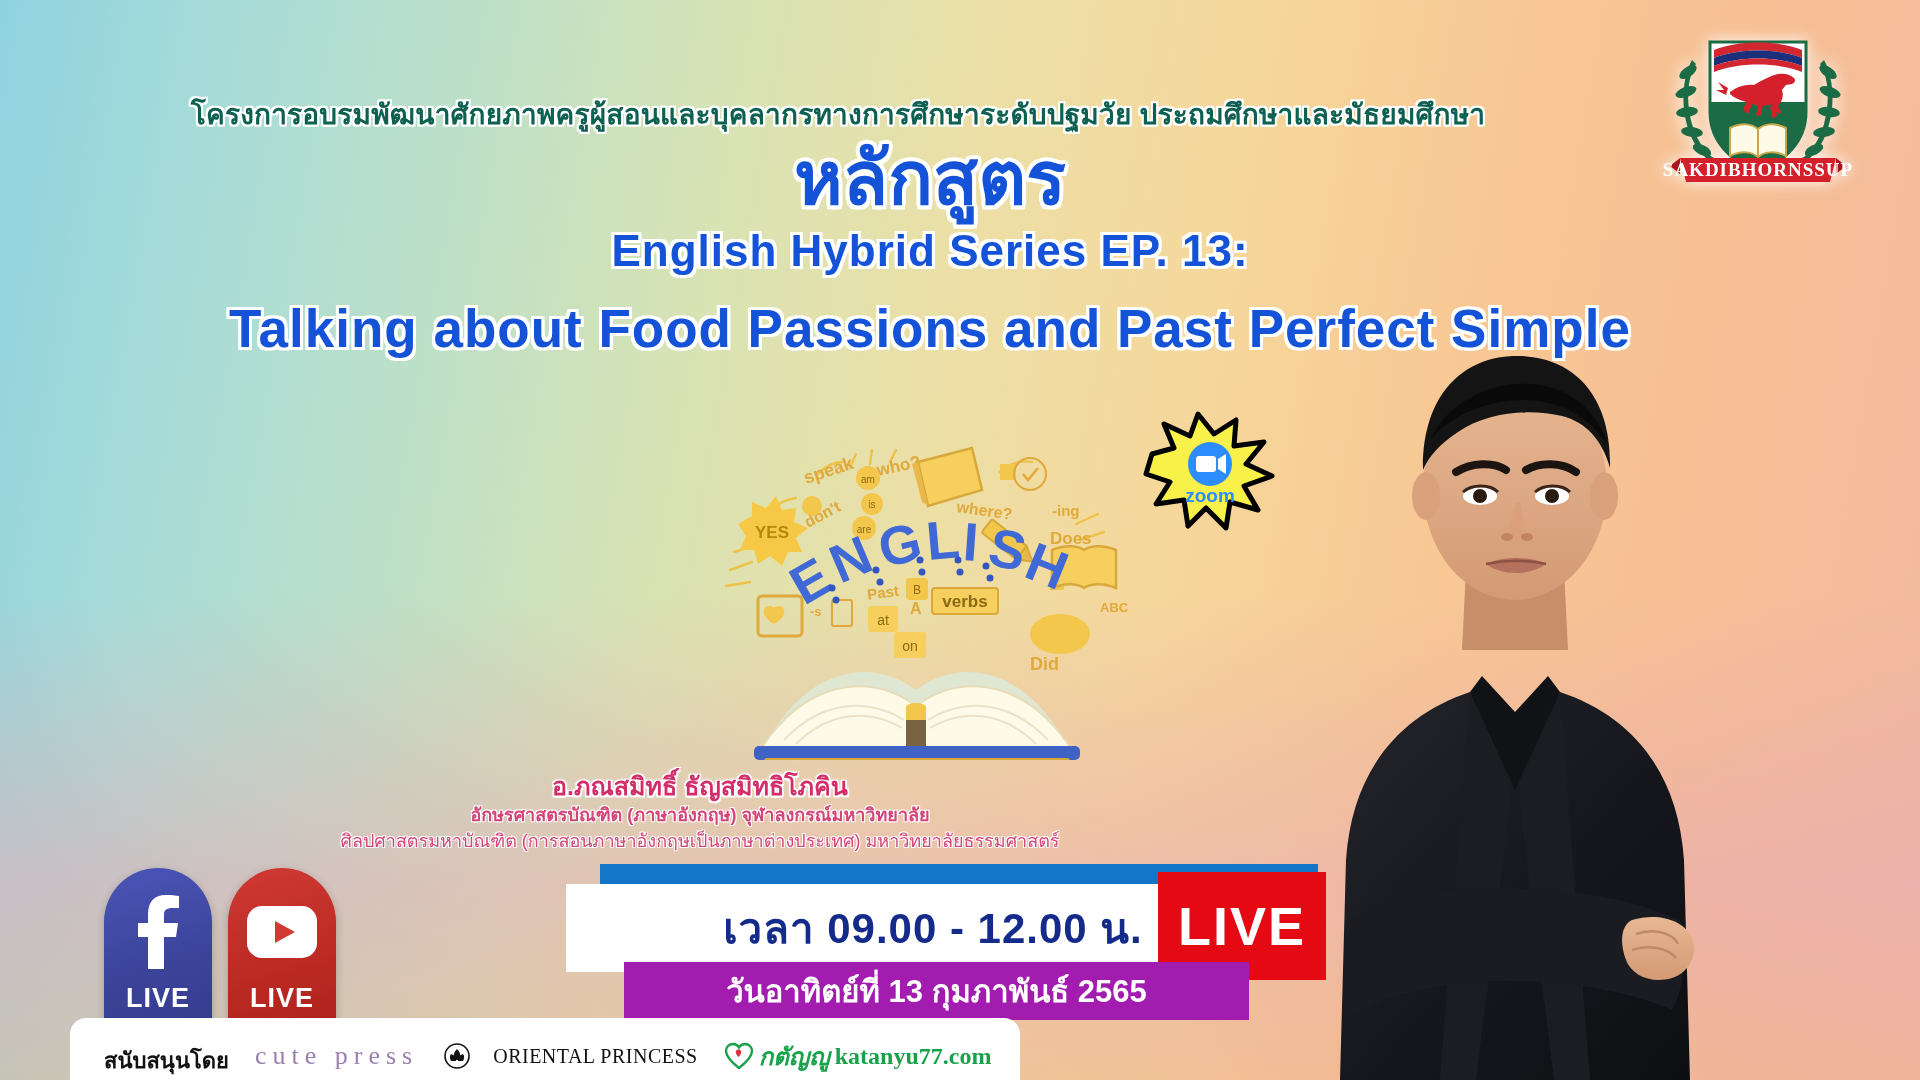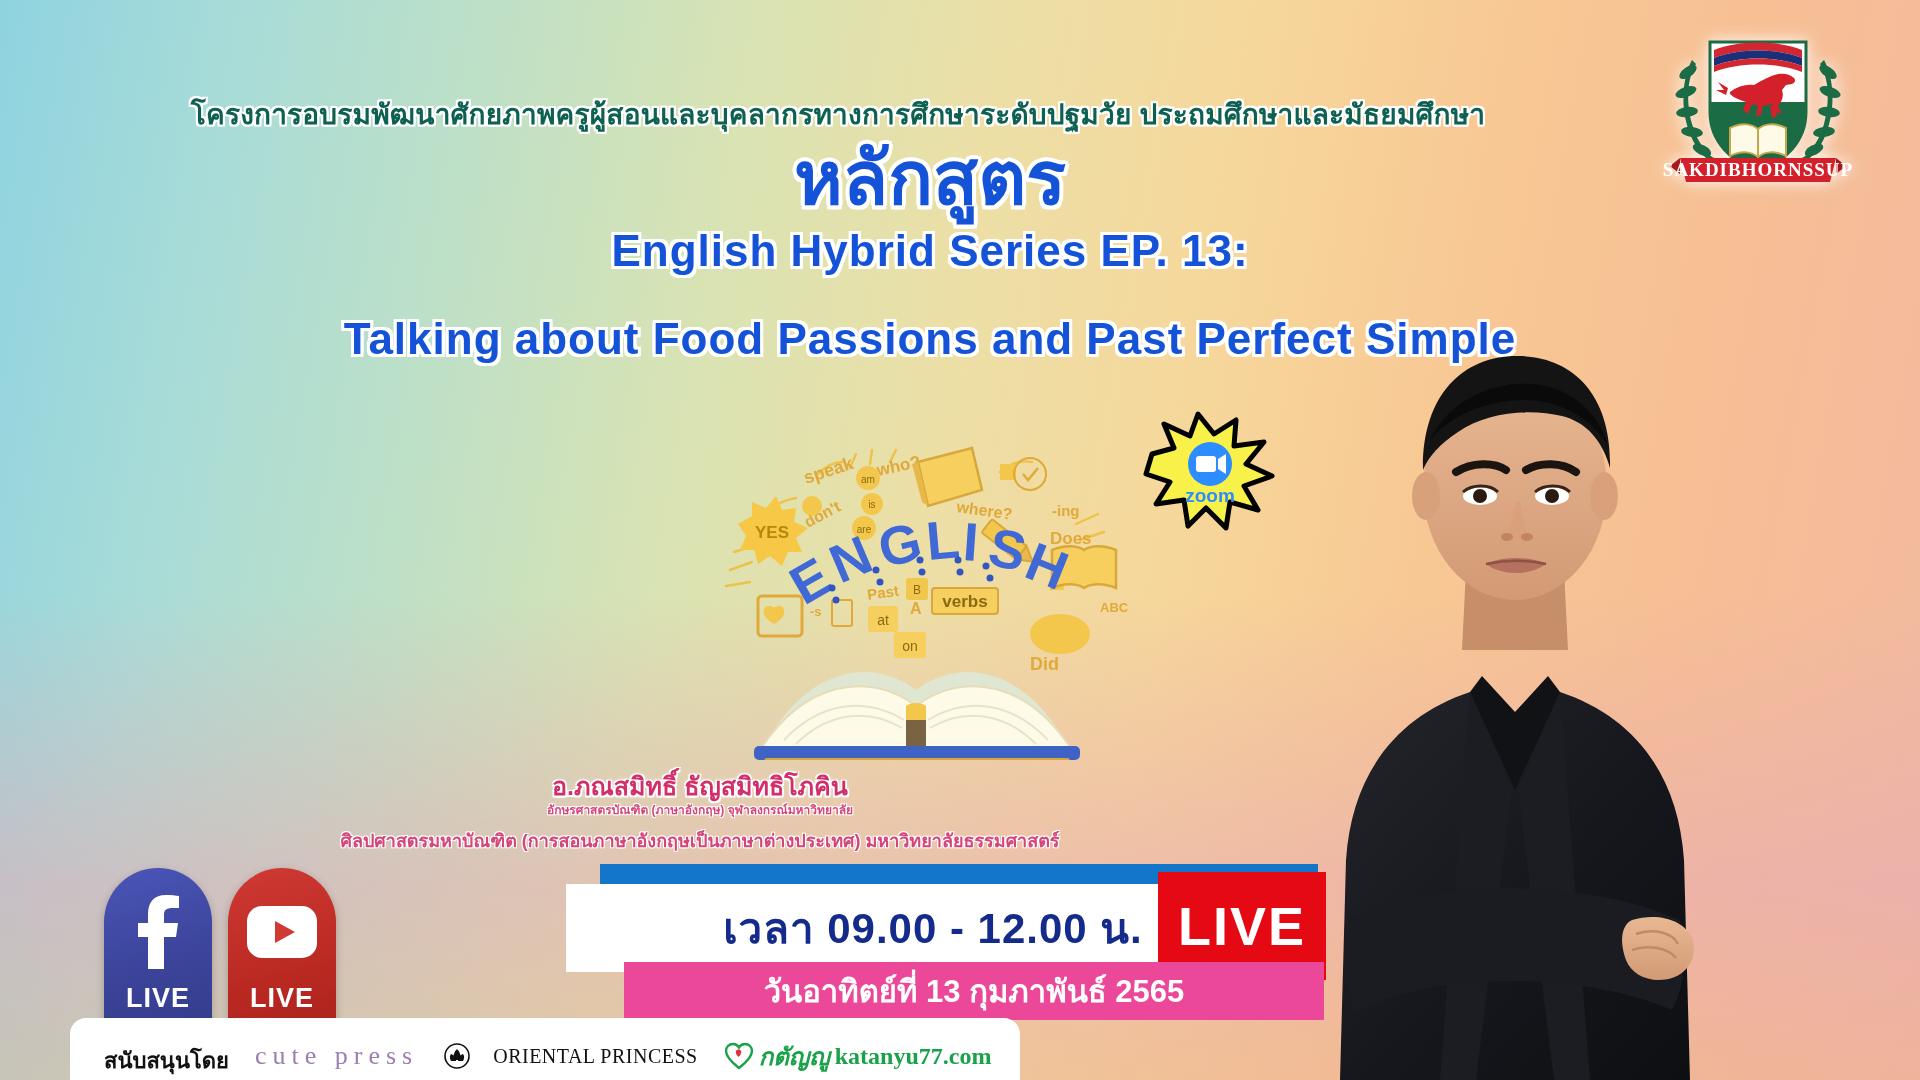--- a/index.html
+++ b/index.html
@@ -51,64 +51,64 @@
       -3px 4px 0 #fff, 3px 4px 0 #fff;
   }
   .title-en1 {
     margin-top:8px;
     font-size:44px; font-weight:800; color:#1452d8; letter-spacing:1px;
     text-shadow:
       -3px -3px 0 #fff, 3px -3px 0 #fff, -3px 3px 0 #fff, 3px 3px 0 #fff,
       0 -3px 0 #fff, 0 3px 0 #fff, -3px 0 0 #fff, 3px 0 0 #fff;
   }
   .title-en2 {
-    margin-top:38px;
-    font-size:44px; font-weight:800; color:#1452d8; letter-spacing:1px;
+    margin-top:22px;
+    font-size:53px; font-weight:800; color:#1452d8; letter-spacing:1px;
     text-shadow:
       -3px -3px 0 #fff, 3px -3px 0 #fff, -3px 3px 0 #fff, 3px 3px 0 #fff,
       0 -3px 0 #fff, 0 3px 0 #fff, -3px 0 0 #fff, 3px 0 0 #fff;
   }
 
   
   .illus { position:absolute; left:700px; top:420px; width:440px; height:340px; }
   .zoom-badge { position:absolute; left:1140px; top:408px; width:140px; height:130px; }
 
   
   .speaker { position:absolute; left:0; width:1400px; text-align:center; }
   .speaker-name {
     top:768px; font-size:25px; font-weight:800; color:#d22f6a;
     text-shadow:-1.5px -1.5px 0 #fff,1.5px -1.5px 0 #fff,-1.5px 1.5px 0 #fff,1.5px 1.5px 0 #fff,0 0 4px #fff;
   }
   .speaker-deg1 {
-    top:800px; font-size:12px; font-weight:700; color:#d4457a;
+    top:800px; font-size:18px; font-weight:700; color:#d4457a;
     text-shadow:-1px -1px 0 #fff,1px -1px 0 #fff,-1px 1px 0 #fff,1px 1px 0 #fff;
   }
   .speaker-deg2 {
-    top:826px; font-size:18px; font-weight:700; color:#d4457a;
+    top:826px; font-size:18px; font-weight:400; color:#d4457a;
     text-shadow:-1px -1px 0 #fff,1px -1px 0 #fff,-1px 1px 0 #fff,1px 1px 0 #fff;
   }
 
   
   .blue-accent { position:absolute; left:600px; top:864px; width:718px; height:26px; background:#1376c8; }
   .time-box {
     position:absolute; left:566px; top:884px; width:732px; height:88px;
     background:#ffffff; display:flex; align-items:center;
   }
   .time-text {
     flex:1; text-align:center; font-size:42px; font-weight:800; color:#142b8c;
     letter-spacing:1px; padding-left:2px;
   }
   .live-badge {
     position:absolute; left:1158px; top:872px; width:168px; height:108px;
     background:#e50914; color:#fff; font-size:54px; font-weight:800;
     display:flex; align-items:center; justify-content:center; letter-spacing:2px;
   }
   .date-bar {
-    position:absolute; left:624px; top:962px; width:700px; height:58px;
-    background:#ec4899; color:#fff; font-size:31px; font-weight:800;
+    position:absolute; left:624px; top:962px; width:625px; height:58px;
+    background:#a21caf; color:#fff; font-size:31px; font-weight:800;
     display:flex; align-items:center; justify-content:center;
   }
 
   
   .social {
     position:absolute; width:108px; height:160px;
     border-radius:54px 54px 6px 6px;
     display:flex; flex-direction:column; align-items:center; justify-content:flex-start;
     box-shadow:0 3px 8px rgba(0,0,0,.22);
     padding-top:12px;

